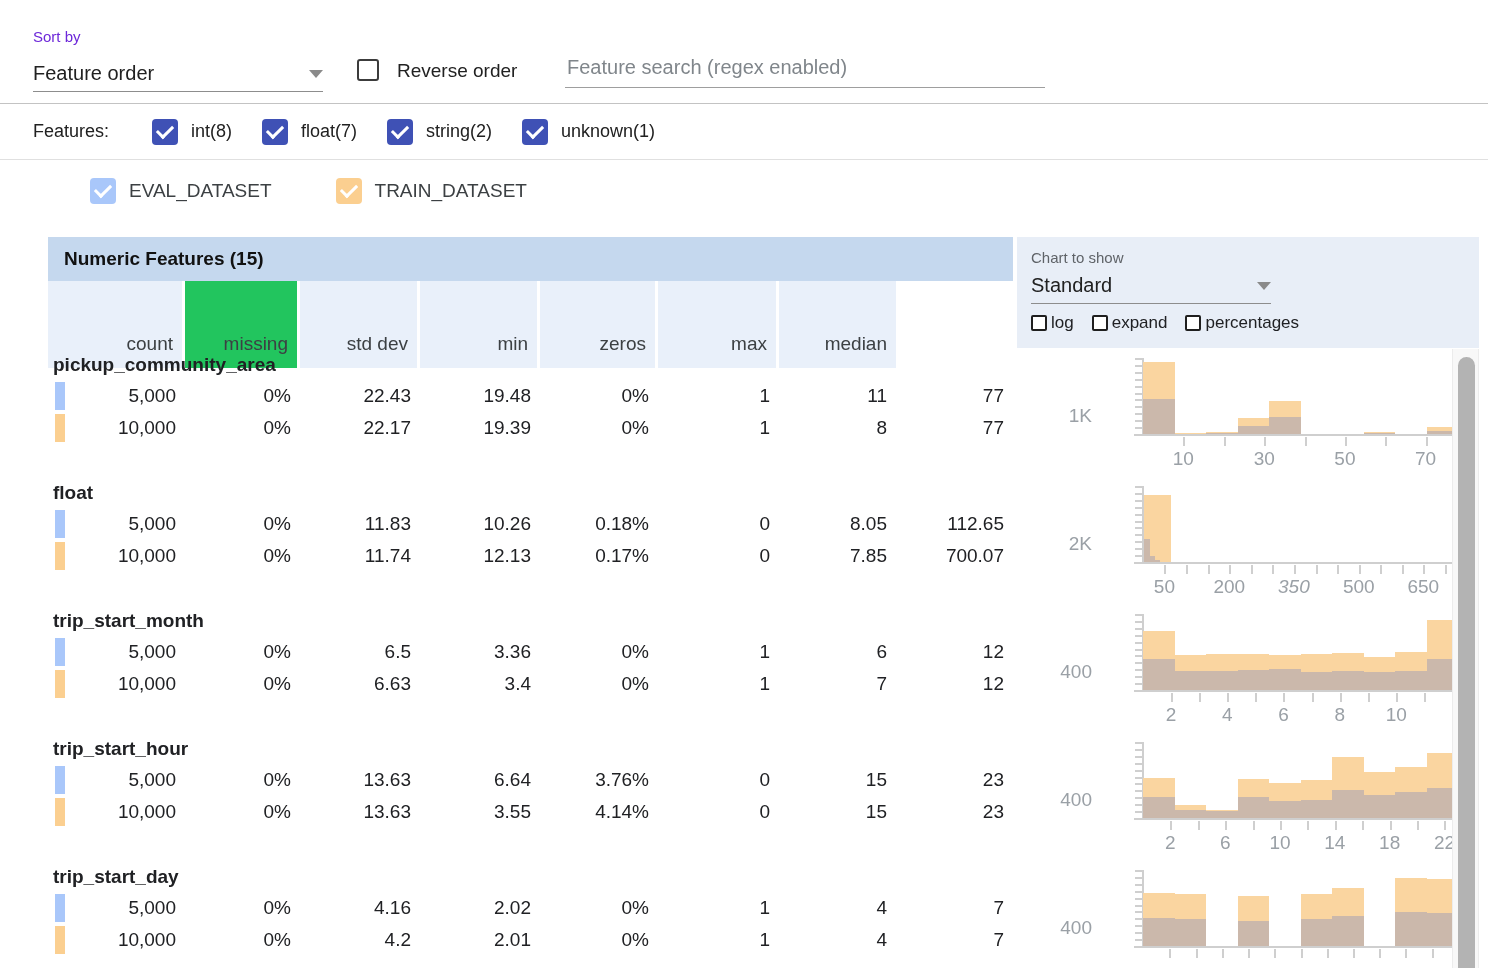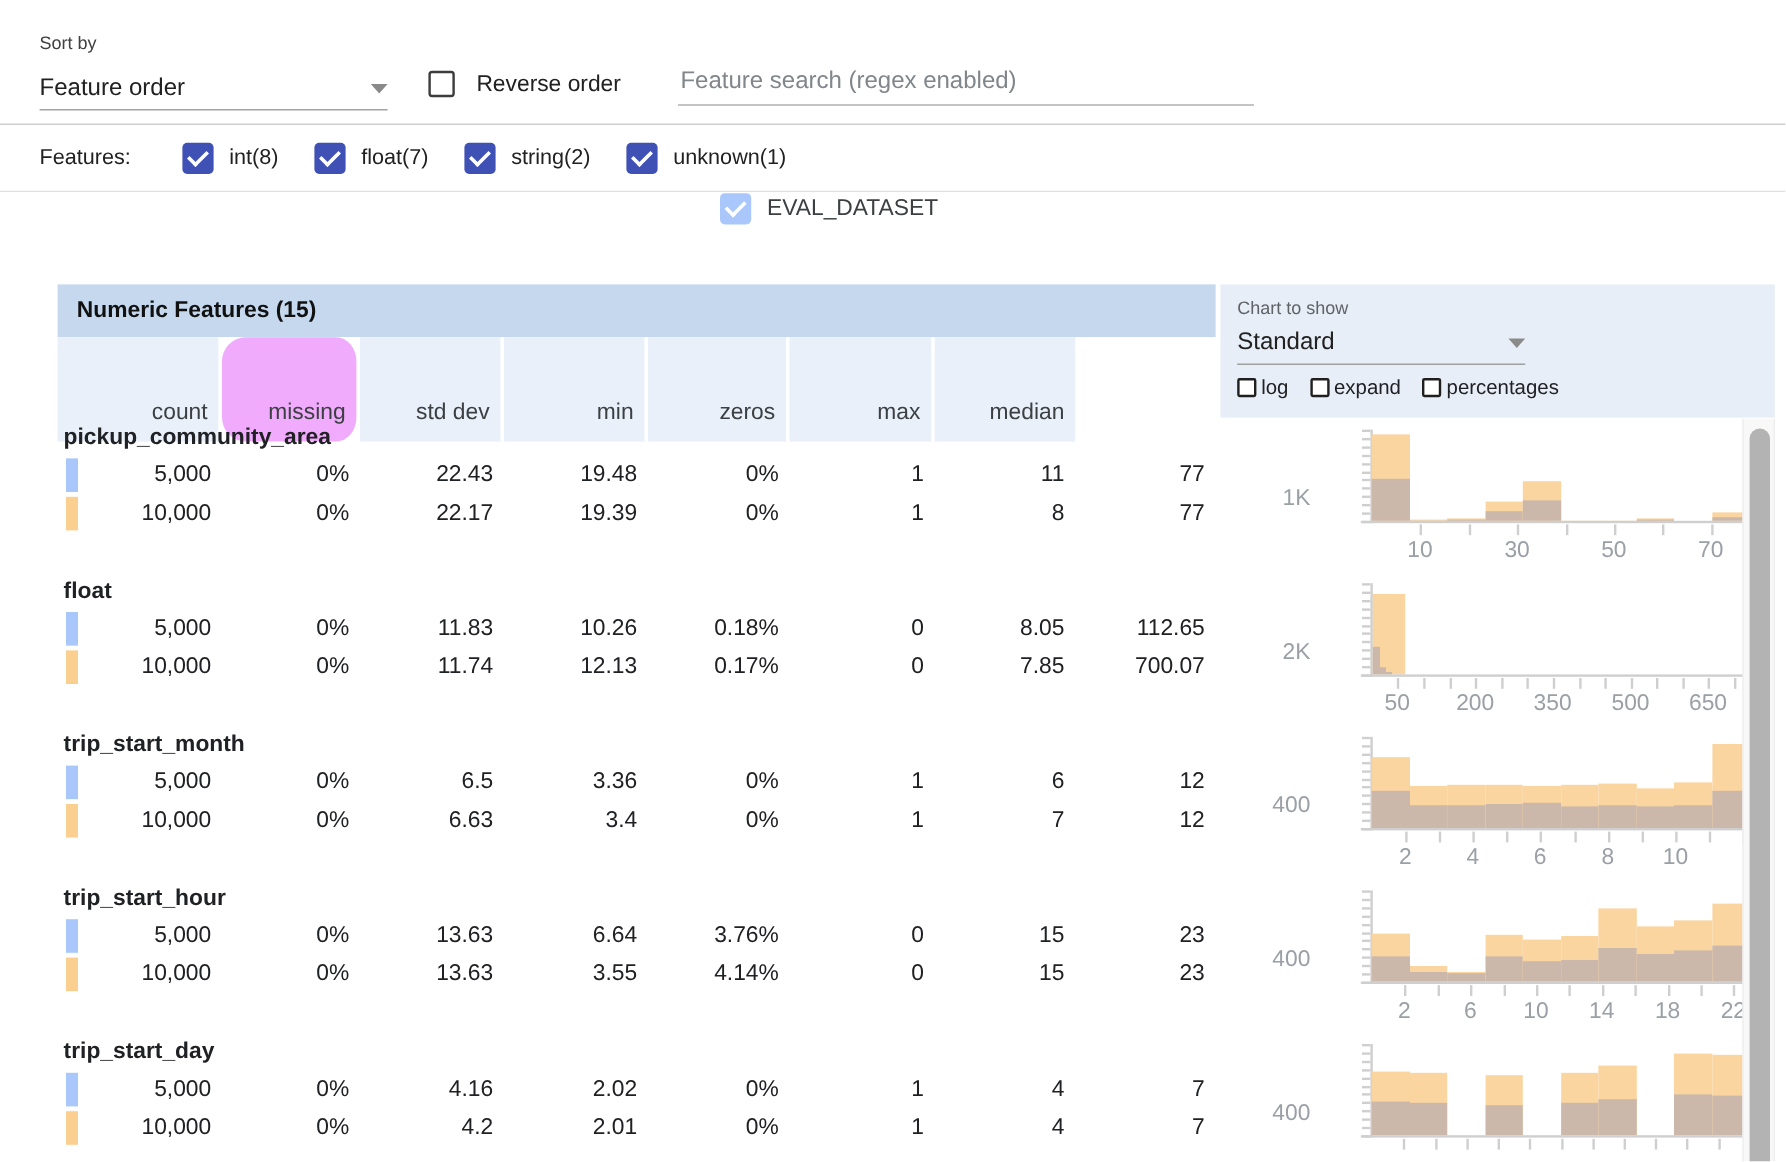--- a/index.html
+++ b/index.html
@@ -5,21 +5,21 @@
   * { box-sizing: border-box; }
   html,body { margin:0; padding:0; }
   body {
     width:1488px; height:968px; position:relative; overflow:hidden;
     background:#fff; color:#202124;
     font-family:"Liberation Sans", sans-serif;
   }
   .abs { position:absolute; }
 
   
-  .small-label { font-size:15px; color:#404040; }
+  .small-label { font-size:15px; color:#6d28d9; }
   .select-value { font-size:20px; color:#212121; }
   .select-box { display:flex; align-items:center; justify-content:space-between;
     border-bottom:1px solid #8d8d8d; height:36px; cursor:pointer; }
   .dd-arrow { width:0; height:0; border-left:7px solid transparent;
     border-right:7px solid transparent; border-top:8px solid #8a8a8a; }
   .cb-empty { width:22px; height:22px; border:2px solid #3c3c3c; border-radius:3px; background:#fff; }
   .cb-small { width:16px; height:16px; border:2px solid #1f1f1f; border-radius:2px; background:#fff; }
   .ctrl-label { font-size:19px; color:#212121; }
   .search-input { width:480px; border:none; outline:none; border-bottom:1px solid #9e9e9e;
     font-size:20px; padding:6px 2px 8px 2px; font-family:"Liberation Sans",sans-serif; color:#202124;}
@@ -30,21 +30,21 @@
   .filters-row { left:0; top:104px; width:1488px; height:56px;
     display:flex; align-items:center; padding-left:33px; gap:30px;
     border-bottom:1px solid #e0e0e0; }
   .filters-title { font-size:18px; color:#212121; font-weight:500; width:89px; }
   .filter-item, .legend-item { display:flex; align-items:center; gap:13px; cursor:pointer; }
   .cb { width:26px; height:26px; border-radius:4px; position:relative; flex:none; }
   .check::after { content:""; position:absolute; left:5px; top:6px; width:13px; height:7px;
     border-left:3px solid #fff; border-bottom:3px solid #fff; transform:rotate(-45deg); }
   .filter-item span.lbl { font-size:18px; color:#212121; }
   .legend-row { left:0; top:161px; width:1292px; height:60px;
-    display:flex; align-items:center; padding-left:90px; gap:64px;flex-direction:column; }
+    display:flex; align-items:center; padding-left:90px; gap:64px; }
   .legend-item span.lbl { font-size:19px; color:#3c4043; }
 
   
   .tbl-title-band { left:48px; top:237px; width:965px; height:44px;
     display:flex; align-items:center; padding-left:16px;
     font-size:19px; font-weight:bold; color:#111; }
   .col-headers { left:48px; top:281px; width:965px; height:87px; display:grid;
     grid-template-columns:137px 115px 120px 120px 118px 121px 117px 117px; }
   .col-cell { display:flex; align-items:flex-end; justify-content:flex-end;
     padding:0 9px 13px 0; font-size:19px; color:#3c4043; border-right:3px solid #fff; }
@@ -125,21 +125,21 @@
       <span class="cb check" style="background: rgb(251, 207, 144);"></span>
       <span class="lbl">TRAIN_DATASET</span>
     </div>
   </div>
 
 <div class="abs tbl-title-band" style="background: rgb(197, 216, 238);">
   <span>Numeric Features (15)</span>
 </div>
 <div class="abs col-headers" style="background: rgb(255, 255, 255);">
     <div class="col-cell" style="background: rgb(233, 240, 250);">count</div>
-    <div class="col-cell" style="background: #f0abfc; border-radius: 20px;">missing</div>
+    <div class="col-cell" style="background: #22c55e;">missing</div>
     <div class="col-cell" style="background: rgb(233, 240, 250); padding-left: 12px;">std dev</div>
     <div class="col-cell" style="background: rgb(233, 240, 250);">min</div>
     <div class="col-cell" style="background: rgb(233, 240, 250);">zeros</div>
     <div class="col-cell" style="background: rgb(233, 240, 250);">max</div>
     <div class="col-cell" style="background: rgb(233, 240, 250);">median</div>
   </div>
 
 <div class="abs chart-panel" style="background: rgb(232, 238, 247);">
   <div class="small-label" style="color:#5f6368;">Chart to show</div>
   <div class="select-box">
@@ -297,21 +297,21 @@
           <div class="xtick" style="left: 172.62px;"></div>
           <div class="xtick" style="left: 194.04px;"></div>
           <div class="xtick" style="left: 215.775px;"></div>
           <div class="xtick" style="left: 237.195px;"></div>
           <div class="xtick" style="left: 258.93px;"></div>
           <div class="xtick" style="left: 280.35px;"></div>
           <div class="xtick" style="left: 302.085px;"></div>
         </div>
         <div class="xlab" style="left: 112.42px;">50</div>
         <div class="xlab" style="left: 177.31px;">200</div>
-        <div class="xlab" style="left: 241.885px;">350</div>
+        <div class="xlab" style="left: 241.885px; font-style: italic;">350</div>
         <div class="xlab" style="left: 306.775px;">500</div>
         <div class="xlab" style="left: 371.35px;">650</div>
       </div>
     </div>
     <div class="fblock">
       <div class="fname">trip_start_month</div>
       <div class="frow" style="top: 32px;">
         <span class="swatch" style="background: rgb(169, 199, 250);"></span>
         <div class="cells">
           <div class="cell">5,000</div>

